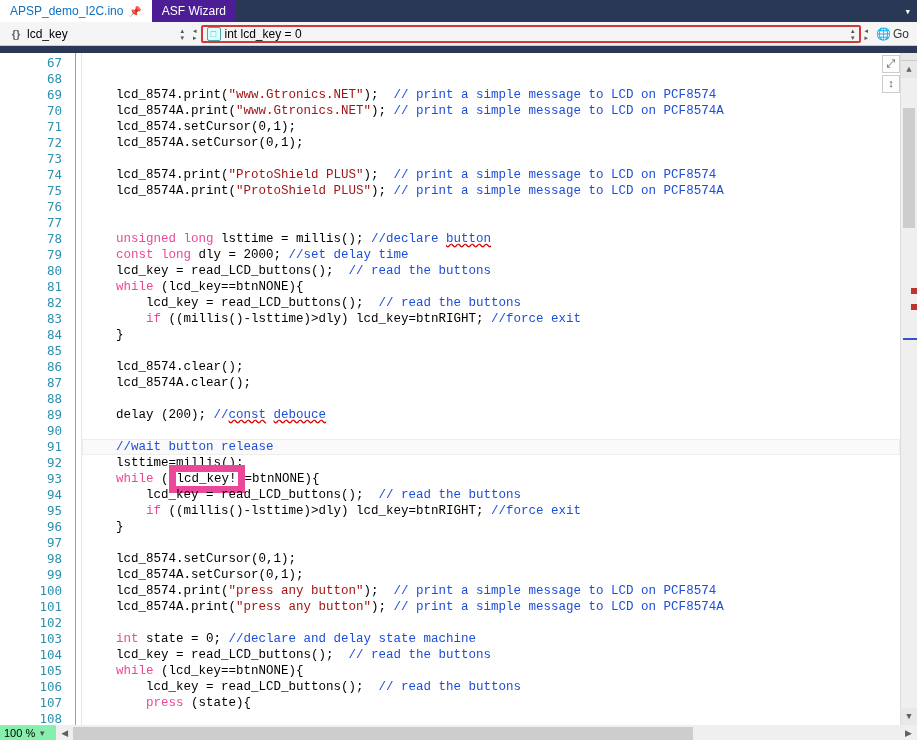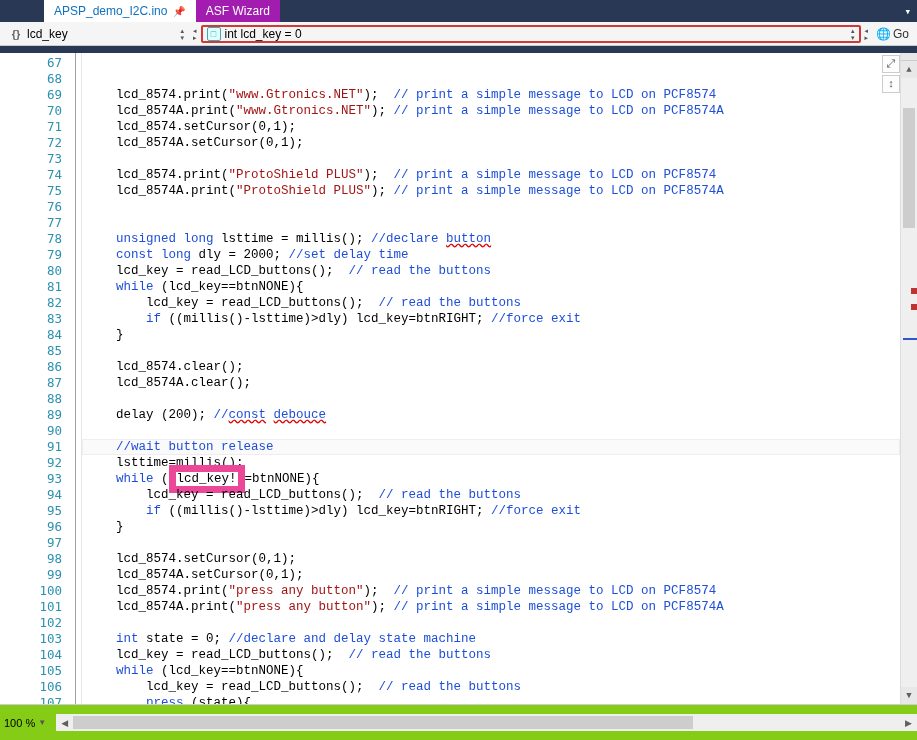--- a/index.html
+++ b/index.html
@@ -22,26 +22,25 @@
   }
   .tab {
     padding: 3px 10px;
     font-family: "Segoe UI", Arial, sans-serif;
     font-size: 12px;
     color: #fff;
     display: flex;
     align-items: center;
     gap: 6px;
     cursor: pointer;
-    background: #a21caf;
+    background: #4c1d95;
   }
   .tab.active {
     background: #fff;
     color: #0e70c0;
-    margin-left: 44px;
   }
   .tab .pin {
     font-size: 10px;
     color: #888;
   }
   .tab-bar-right {
     margin-left: auto;
     display: flex;
     align-items: center;
     color: #fff;
@@ -161,21 +160,21 @@
   .hl-line {
     position:absolute;
     left:0;
     right:0;
     height:16px;
     background:#fafafa;
     border:1px solid #eee;
     z-index:0;
   }
   .code pre { position:relative; z-index:1; font-family:inherit;}
-  .kw { color: #1d4ed8; }
+  .kw { color: #ec4899; }
   .str { color: #a31515; }
   .cm { color: #1d4ed8; }
   .underline-red { text-decoration: underline wavy #d00; }
   .ident-box { border:7px solid #ec4899; padding:0 1px; }
   .vscroll {
     width: 17px;
     background: #efefef;
     border-left: 1px solid #ddd;
     flex-shrink: 0;
     display:flex;
@@ -224,22 +223,22 @@
     border:1px solid #ccc;
     background:#fdfdfd;
     display:flex;
     align-items:center;
     justify-content:center;
     font-size:11px;
     cursor:pointer;
     color:#555;
   }
   .status-bar {
-    height: 36px;
-    background: #84cc16;
+    height: 15px;
+    background: #86efac;
     border-top: 1px solid #ccd;
     display: flex;
     align-items: center;
     font-family: "Segoe UI", Arial, sans-serif;
     font-size: 11px;
     padding-left: 4px;
   }
   .zoom { display:flex; align-items:center; gap:3px; }
   .zoom .arrow-dn { font-size:8px; color:#555;}
   .hscroll {

